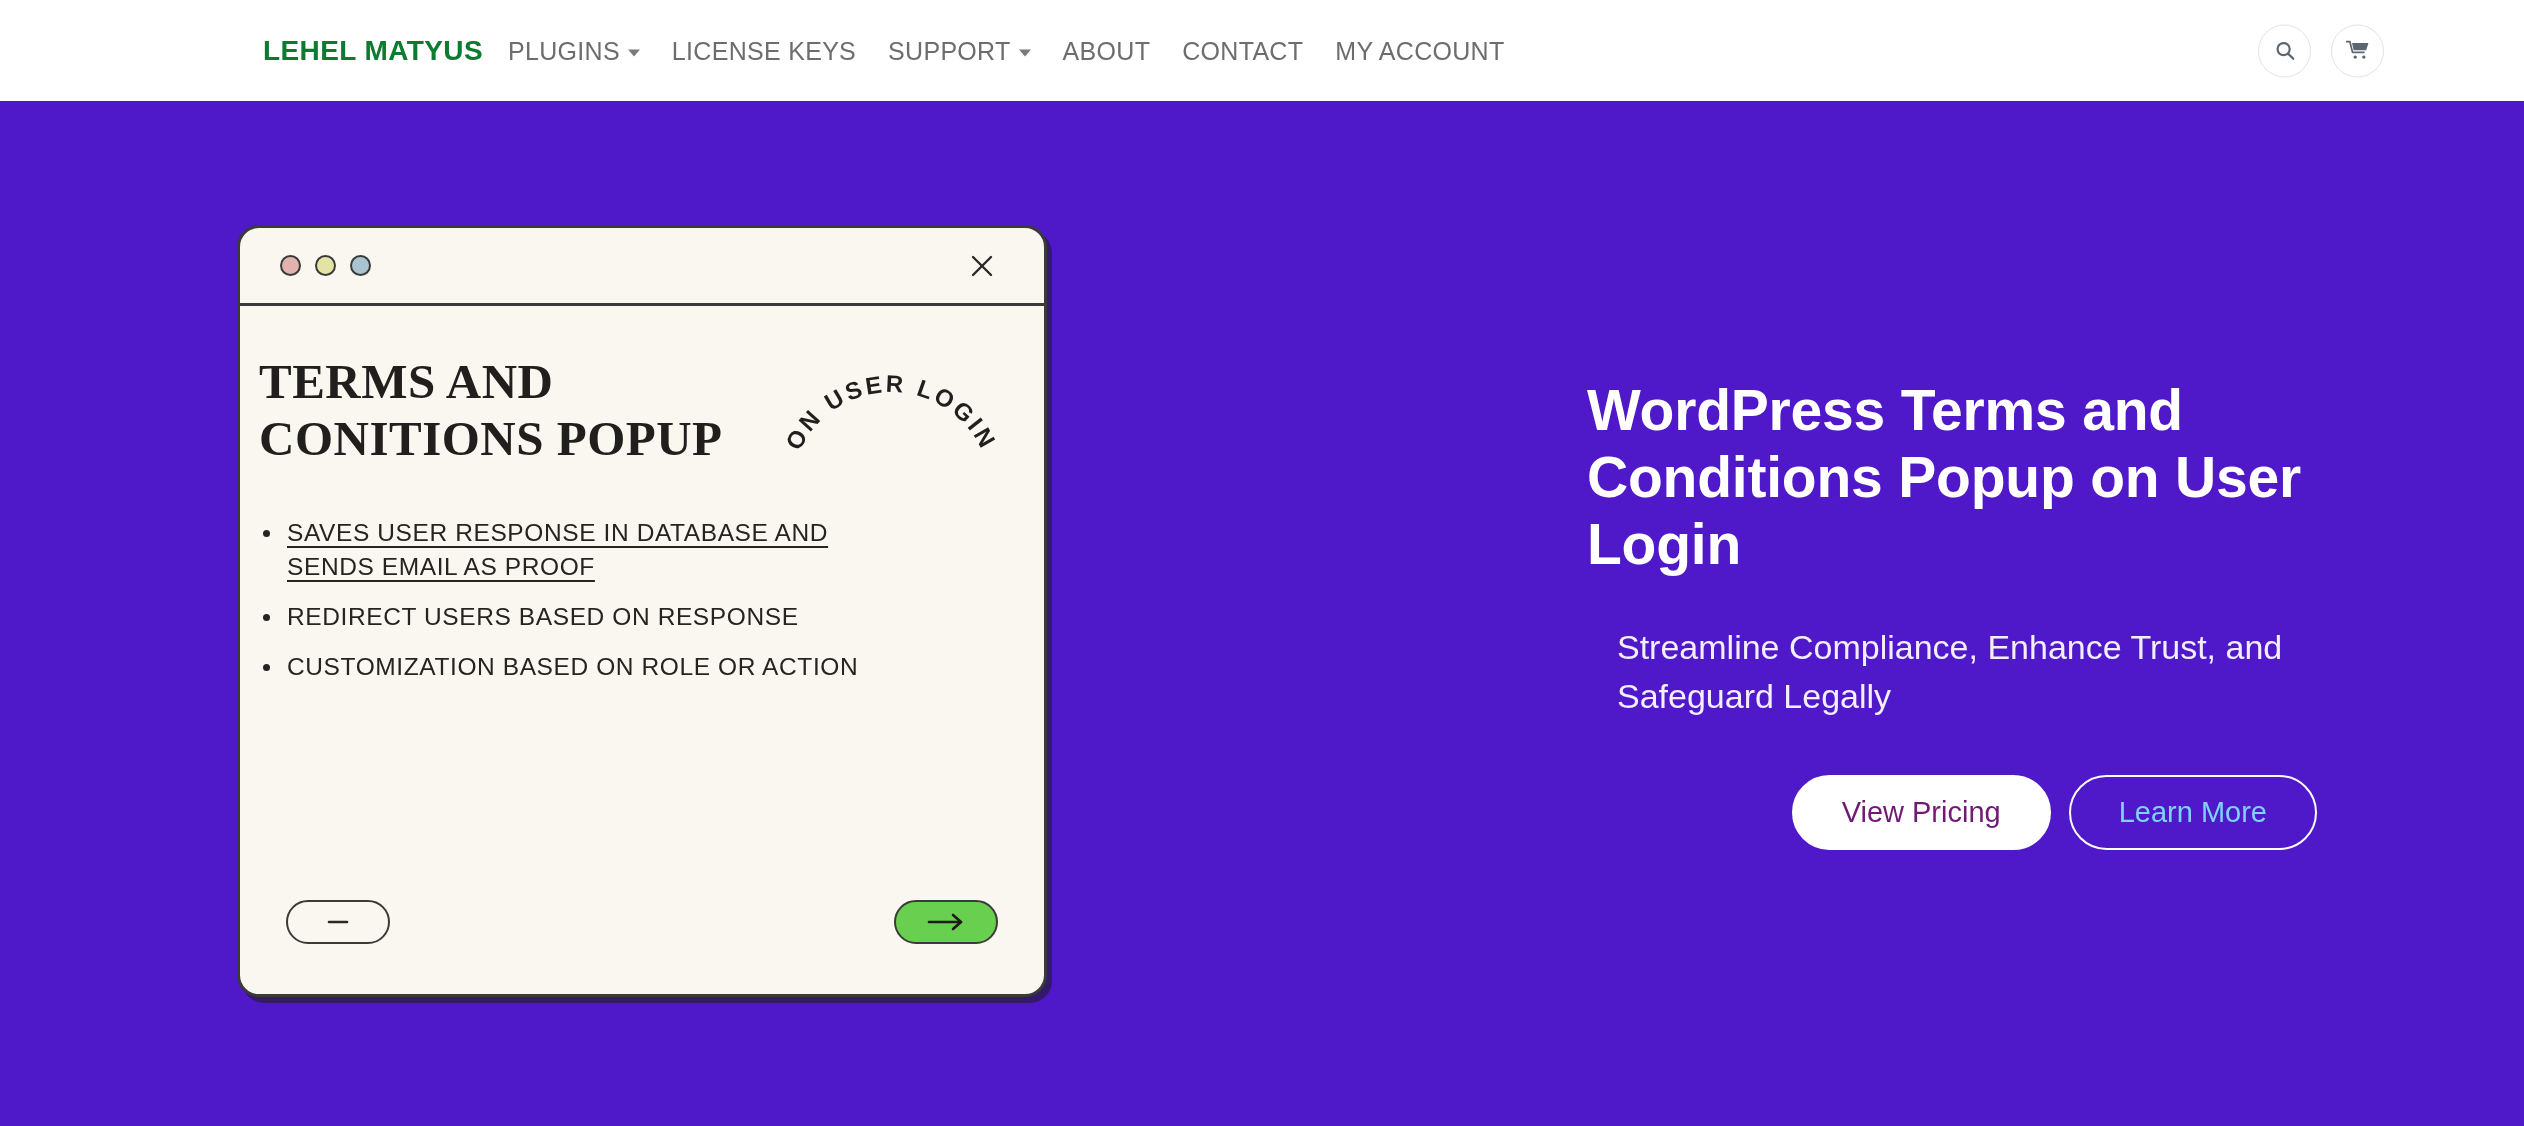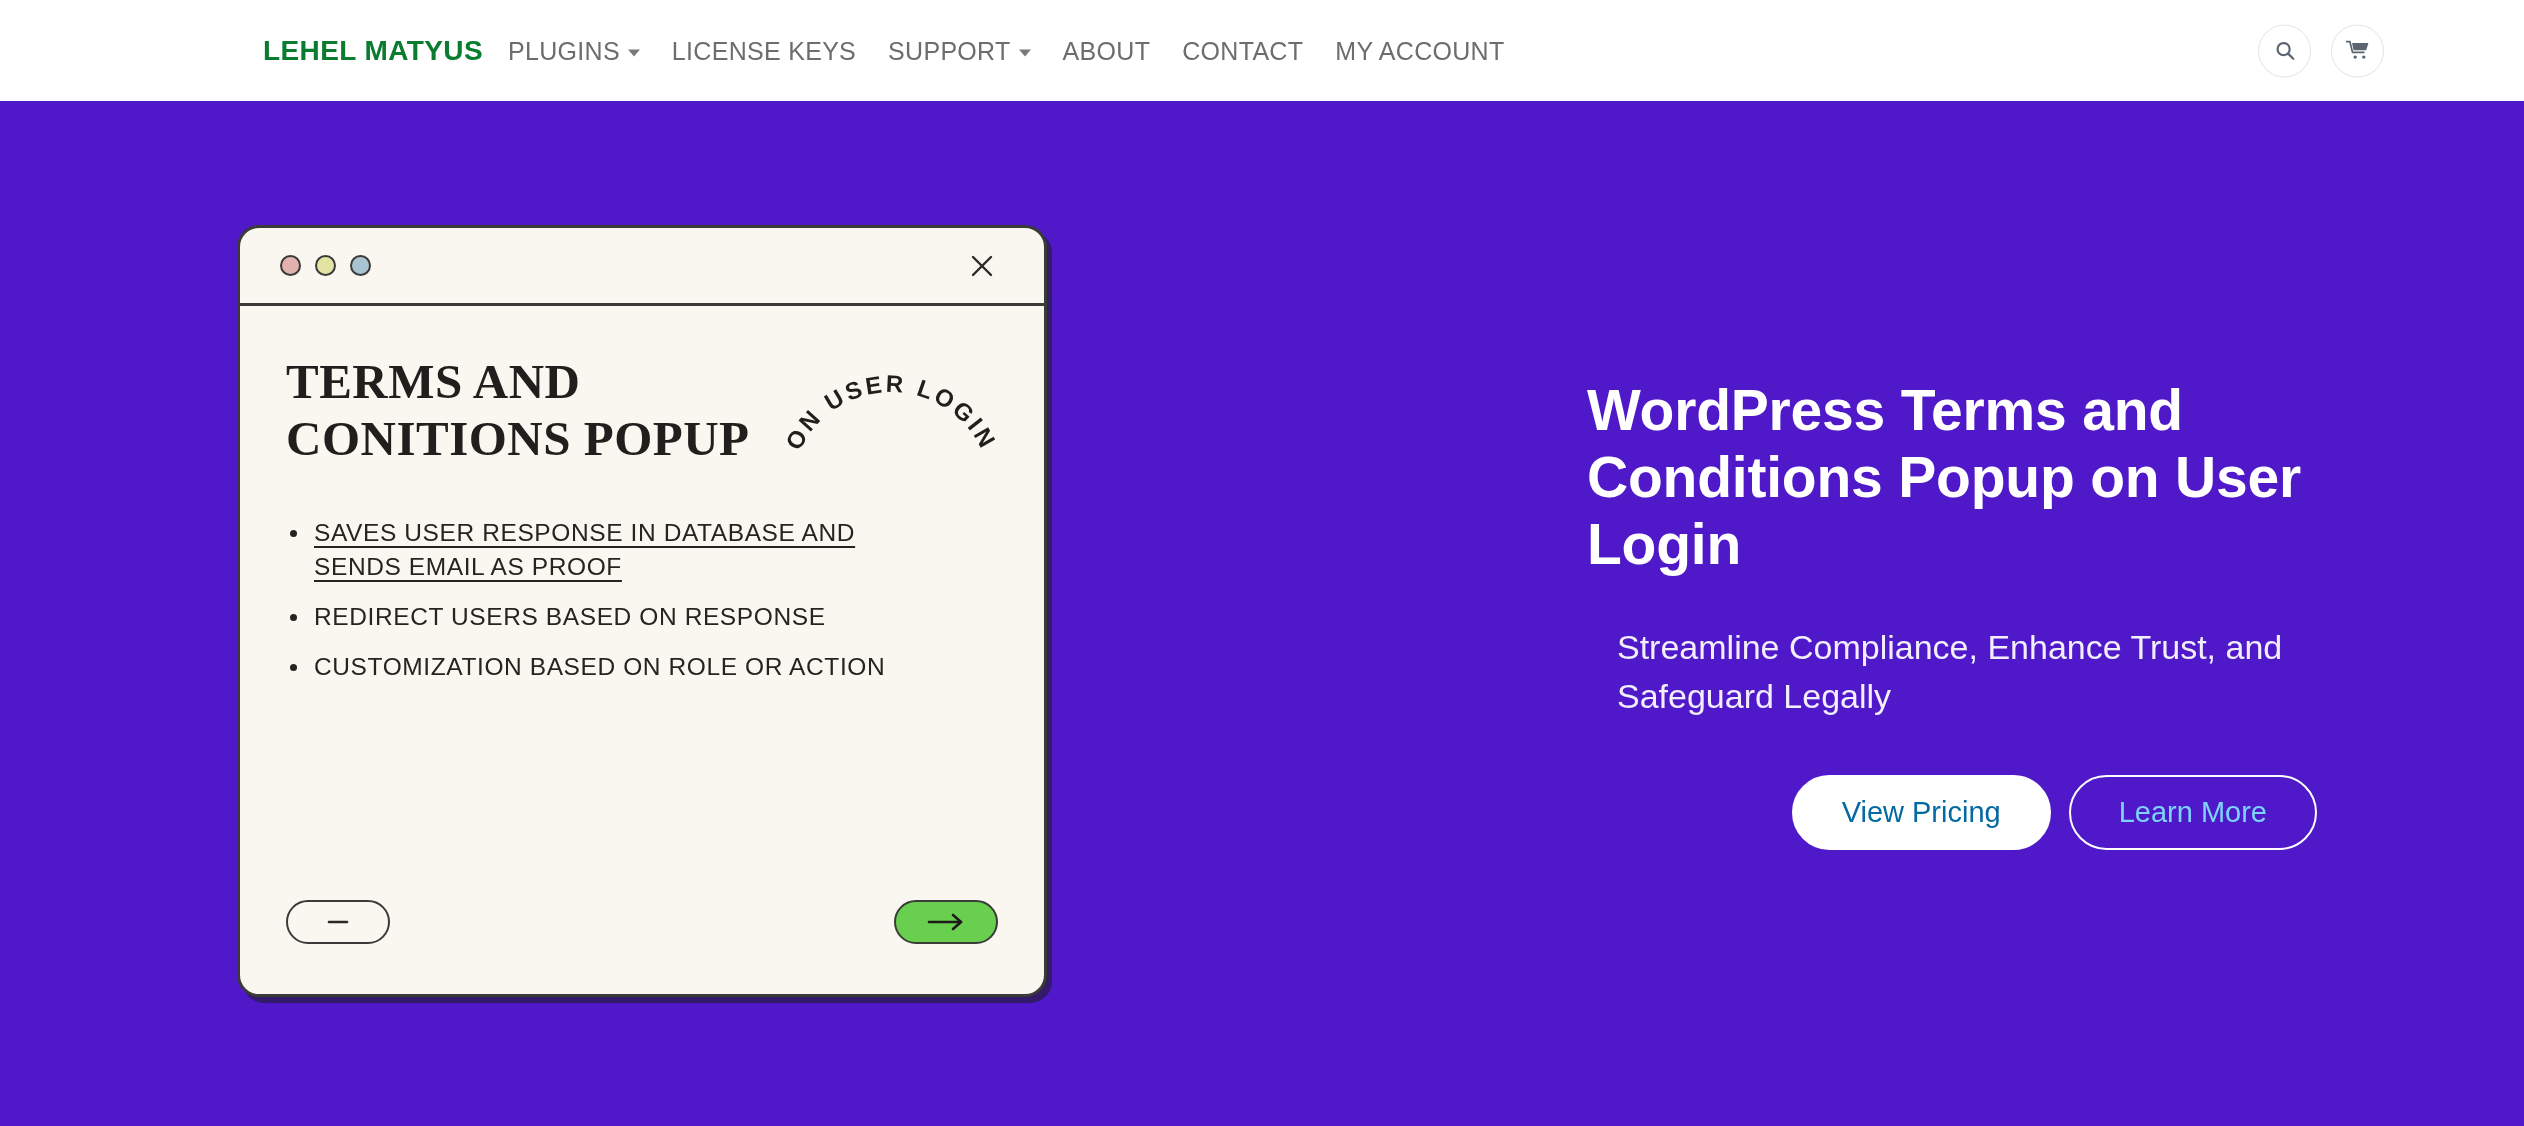--- a/index.html
+++ b/index.html
@@ -95,21 +95,21 @@
   .dot.yellow { background: #e3e3a4; }
   .dot.blue { background: #a9c4d0; }
   .close-x {
     position: absolute; right: 47px; top: 50%;
     transform: translateY(-50%);
     width: 30px; height: 30px;
     display: flex; align-items: center; justify-content: center;
     cursor: pointer;
   }
 
-  .mock-body { position: relative; padding: 48px 46px 0 46px; height: calc(100% - 78px); }
+  .mock-body { position: relative; padding: 48px 46px 0 19px; height: calc(100% - 78px); }
 
   .mock-title {
     font-family: "Liberation Serif", serif;
     font-weight: 700;
     font-size: 49px;
     line-height: 1.16;
     letter-spacing: 0.5px;
     color: #211f1d;
     max-width: 470px;
     text-transform: uppercase;
@@ -195,21 +195,21 @@
   .hero-ctas { margin-top: 54px; display: flex; align-items: center; gap: 18px; }
   .cta {
     height: 75px;
     padding: 0 48px;
     border-radius: 999px;
     display: flex; align-items: center; justify-content: center;
     font-size: 29px;
     cursor: pointer;
     white-space: nowrap;
   }
-  .cta.primary { background: #ffffff; color: #0369a1; border: 2px solid #ffffff; }
+  .cta.primary { background: #ffffff; color: #701a75; border: 2px solid #ffffff; }
   .cta.secondary { background: transparent; color: #7dd3fc; border: 2.5px solid #ffffff; }
 </style>
 </head>
 <body>
 
 <div class="site-header">
   <div class="brand">LEHEL MATYUS</div>
 
   <nav class="main-nav">
     <div class="nav-item">

